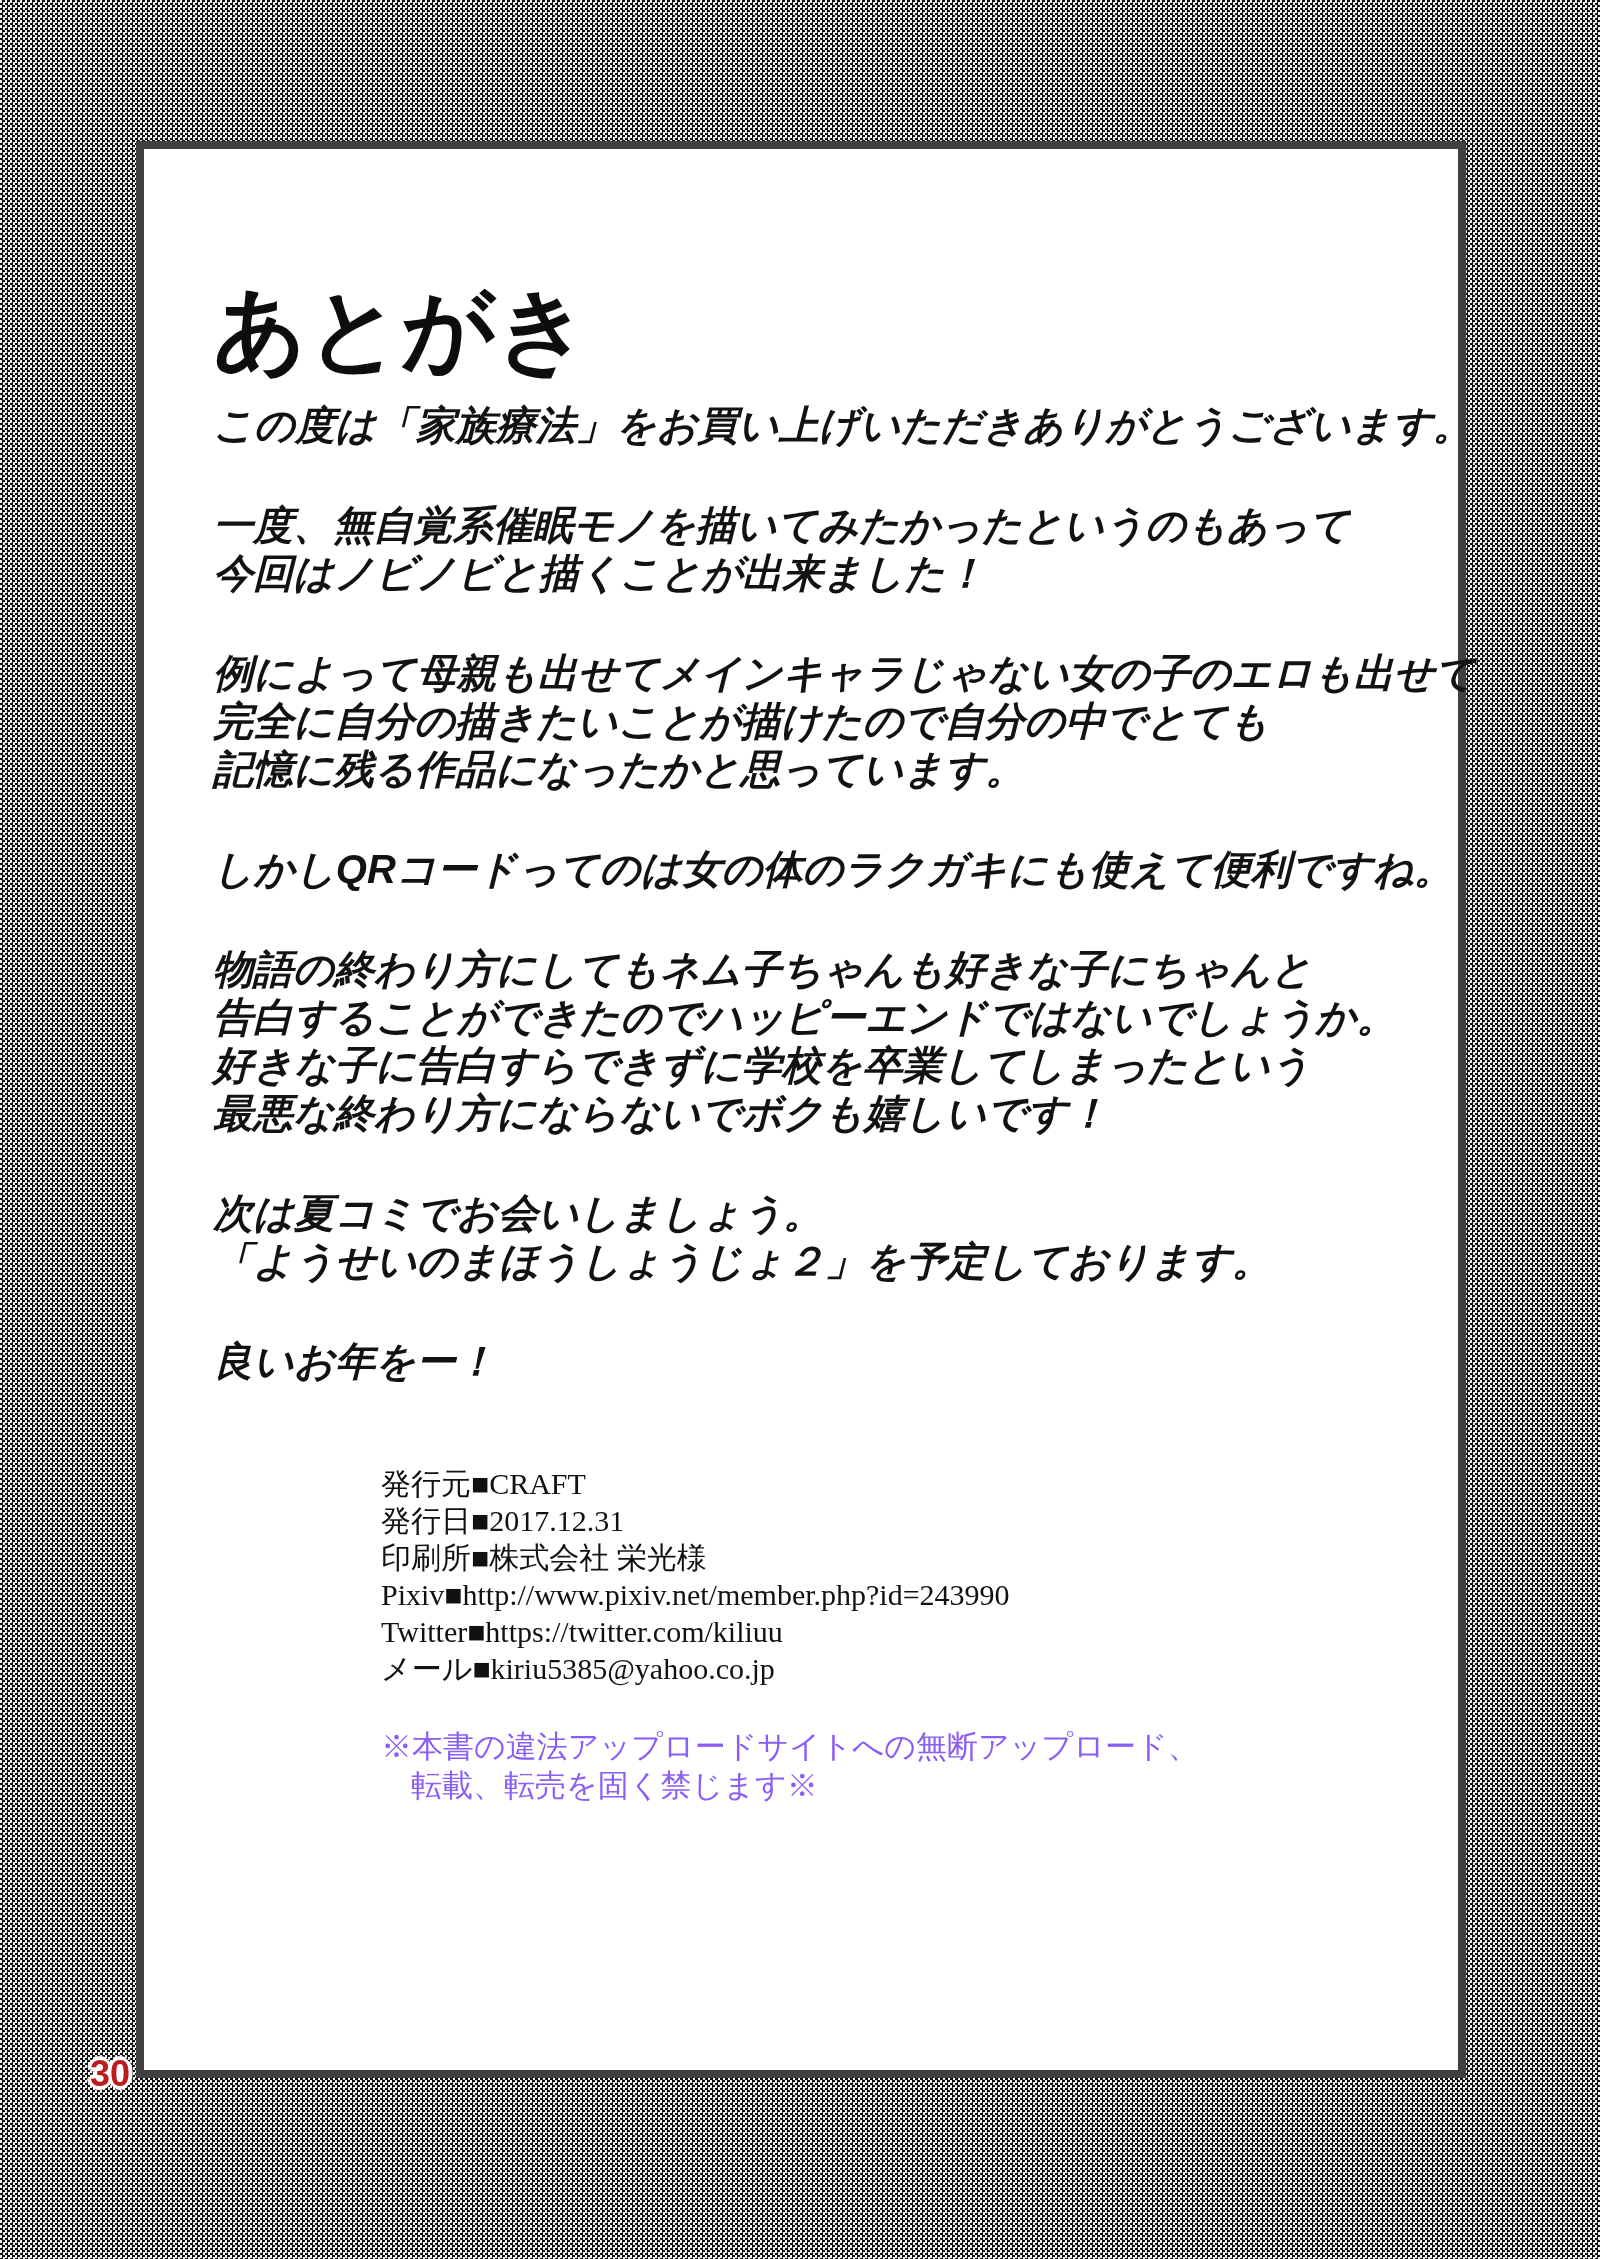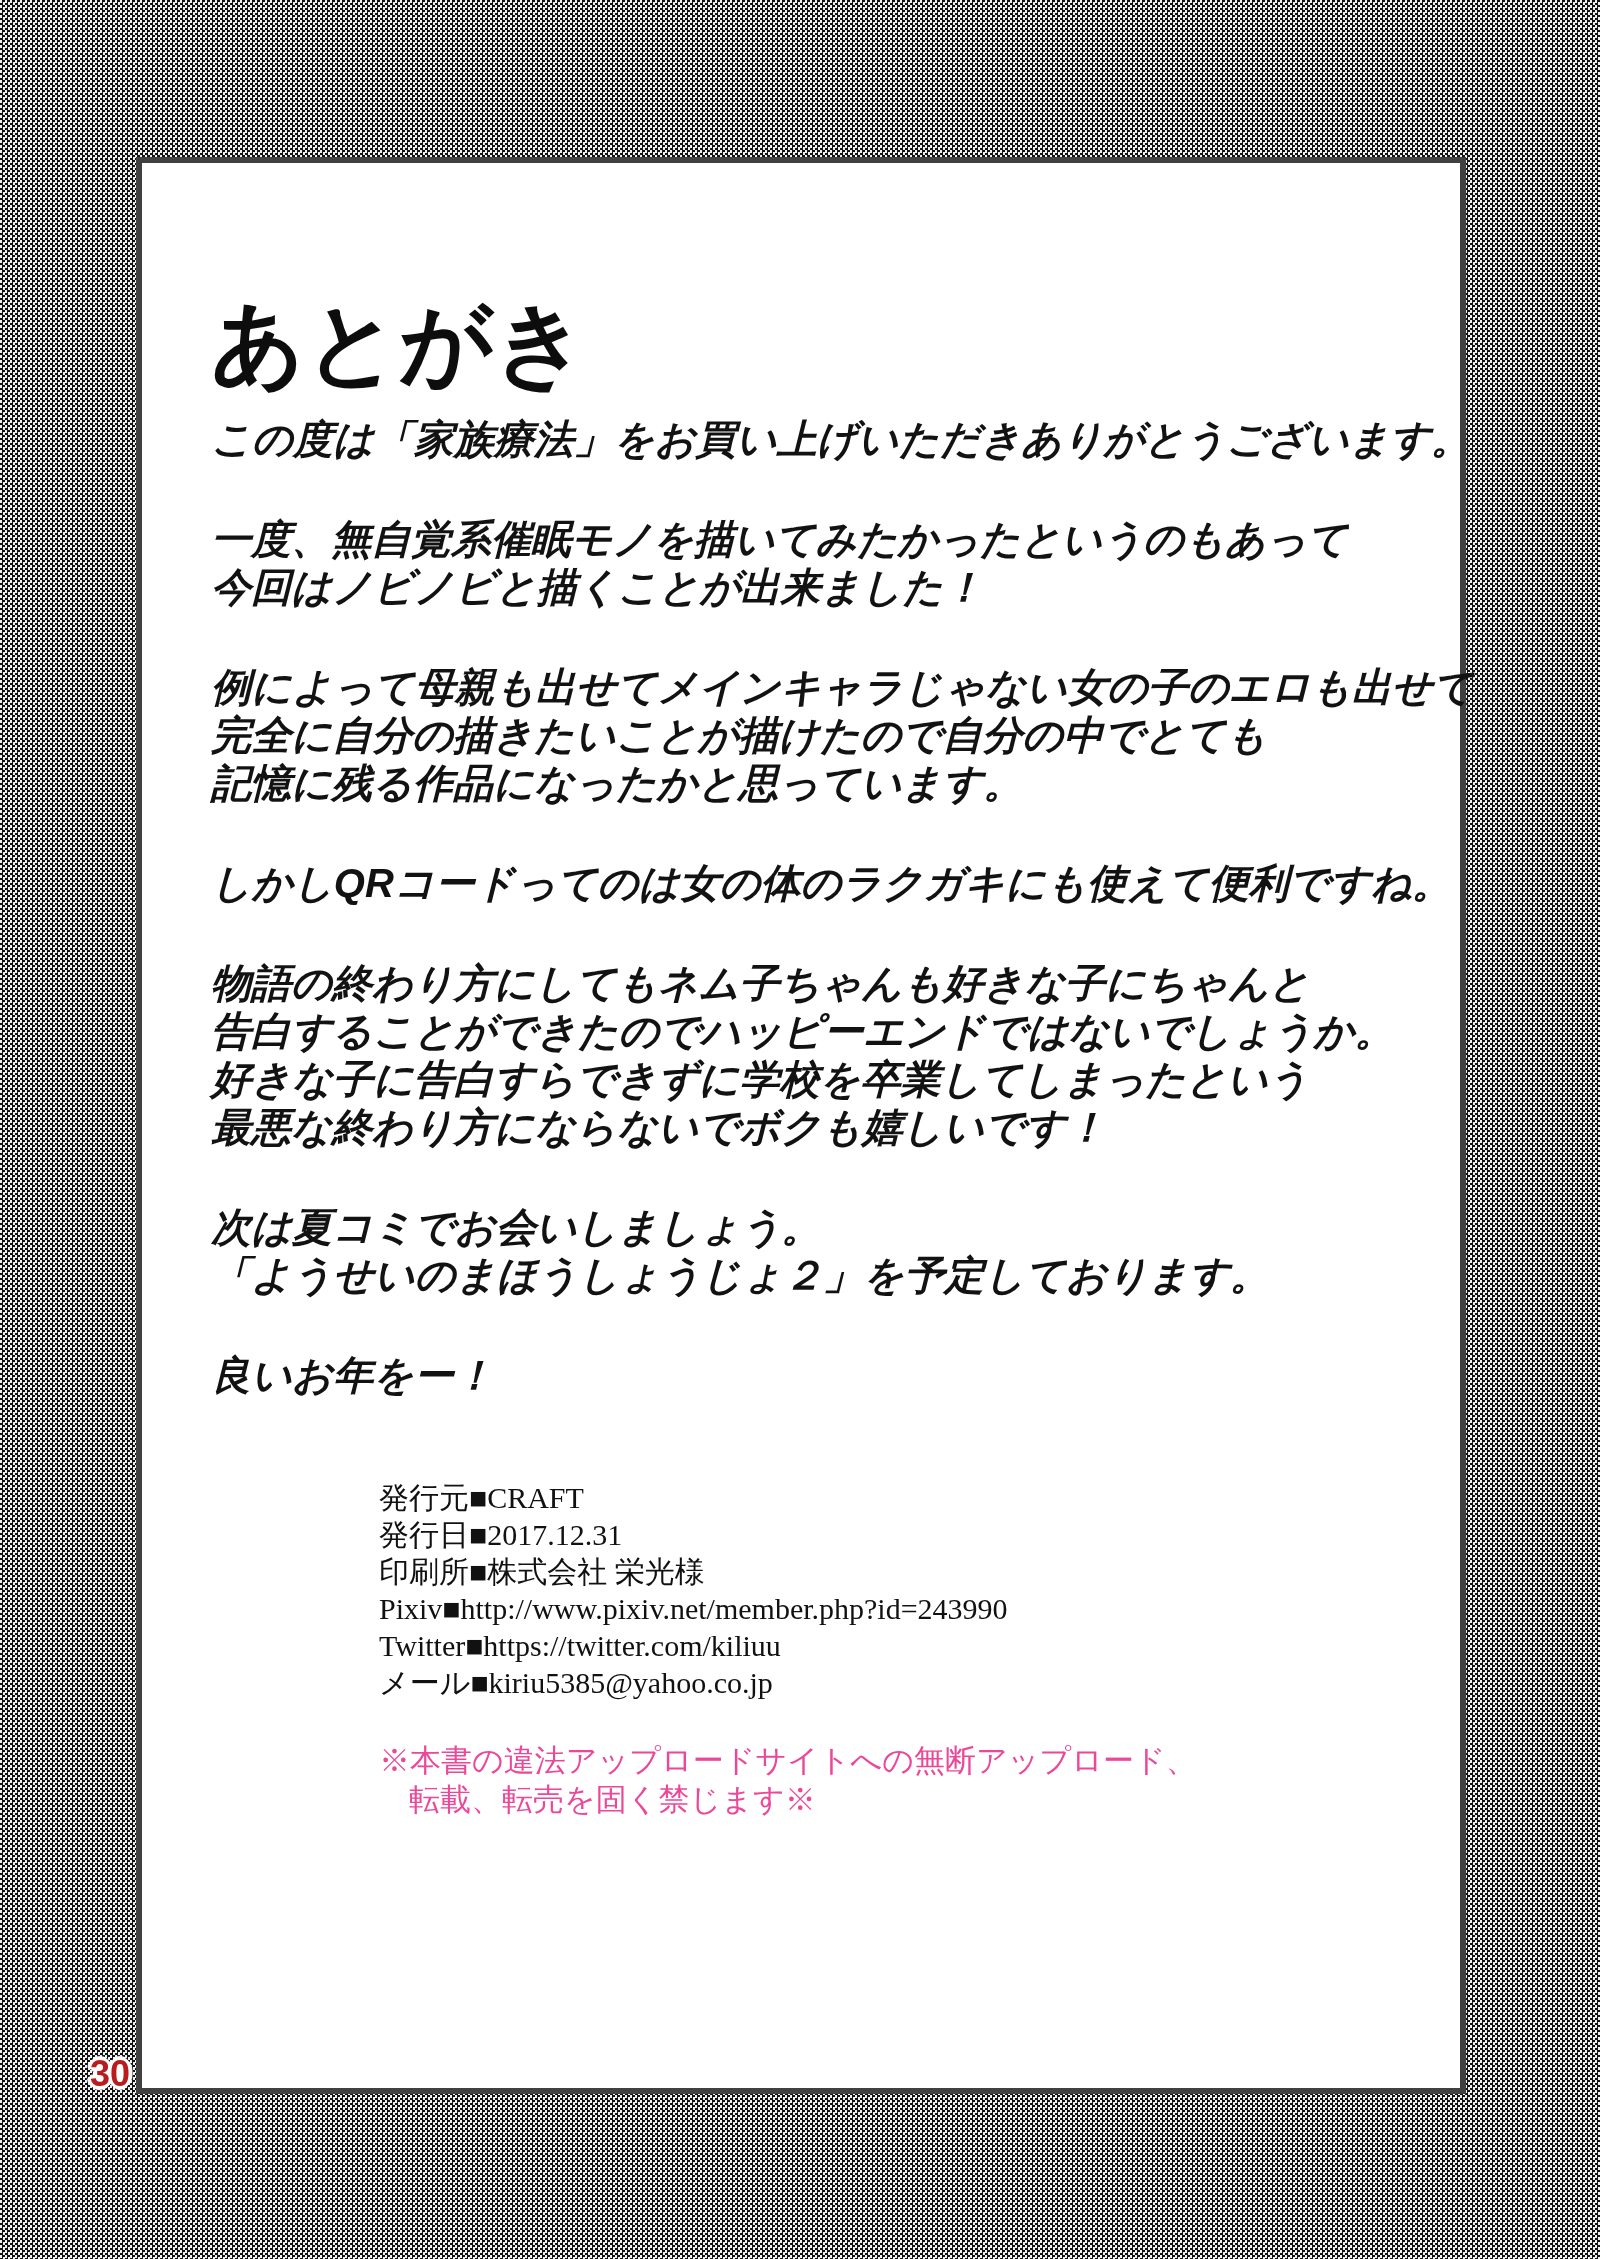--- a/index.html
+++ b/index.html
@@ -11,26 +11,26 @@
     
     background-color: #e9e9e9;
     background-image: conic-gradient(#121212 25%, #f1f1f1 0 50%, #121212 0 75%, #f1f1f1 0);
     background-size: 5px 5px;
     font-family: "Liberation Sans", sans-serif;
   }
 
   .page {
     position: absolute;
     left: 136px;
-    top: 157px;
+    top: 141px;
     width: 1330px;
     height: 1937px;
     box-sizing: border-box;
     background: #ffffff;
-    border: 6px solid #404040;
+    border: 8px solid #404040;
   }
 
   .page-inner {
     padding: 130px 0 0 69px;
   }
 
   .afterword-title {
     margin: 0 0 22px 0;
     font-family: "Liberation Sans", sans-serif;
     font-weight: 800;
@@ -63,21 +63,21 @@
     white-space: nowrap;
   }
 
   .sq { letter-spacing: 0; }
 
   .disclaimer {
     margin: 40px 0 0 168px;
     font-family: "Liberation Serif", serif;
     font-size: 31px;
     line-height: 39px;
-    color: #ec4899;
+    color: #8b5cf6;
   }
   .disclaimer .l2 { padding-left: 30px; }
   .disclaimer div { white-space: nowrap; }
 
   .page-number {
     position: absolute;
     left: 90px;
     top: 2056px;
     font-family: "Liberation Sans", sans-serif;
     font-weight: bold;

